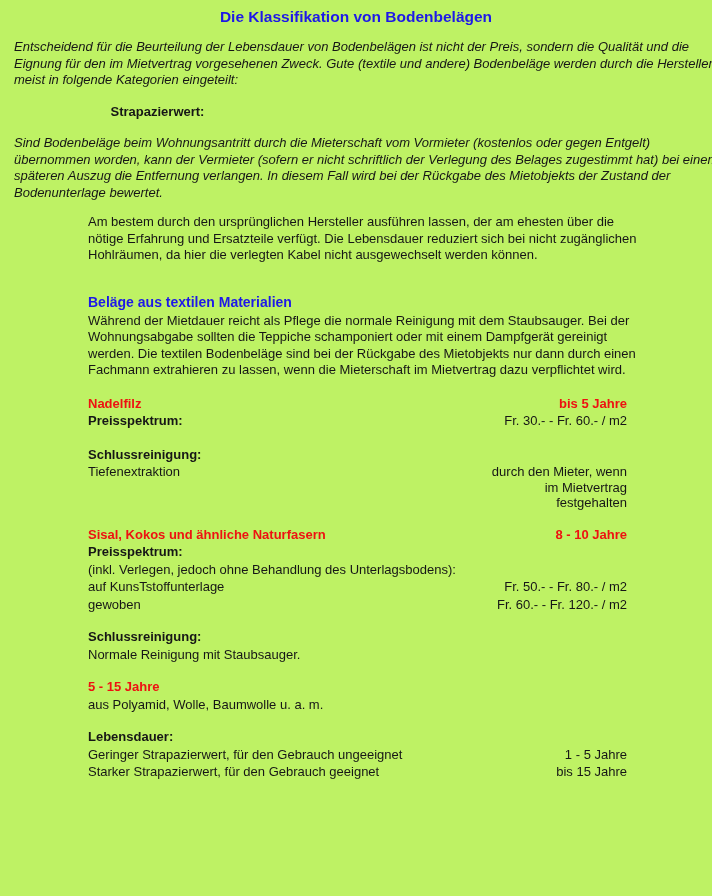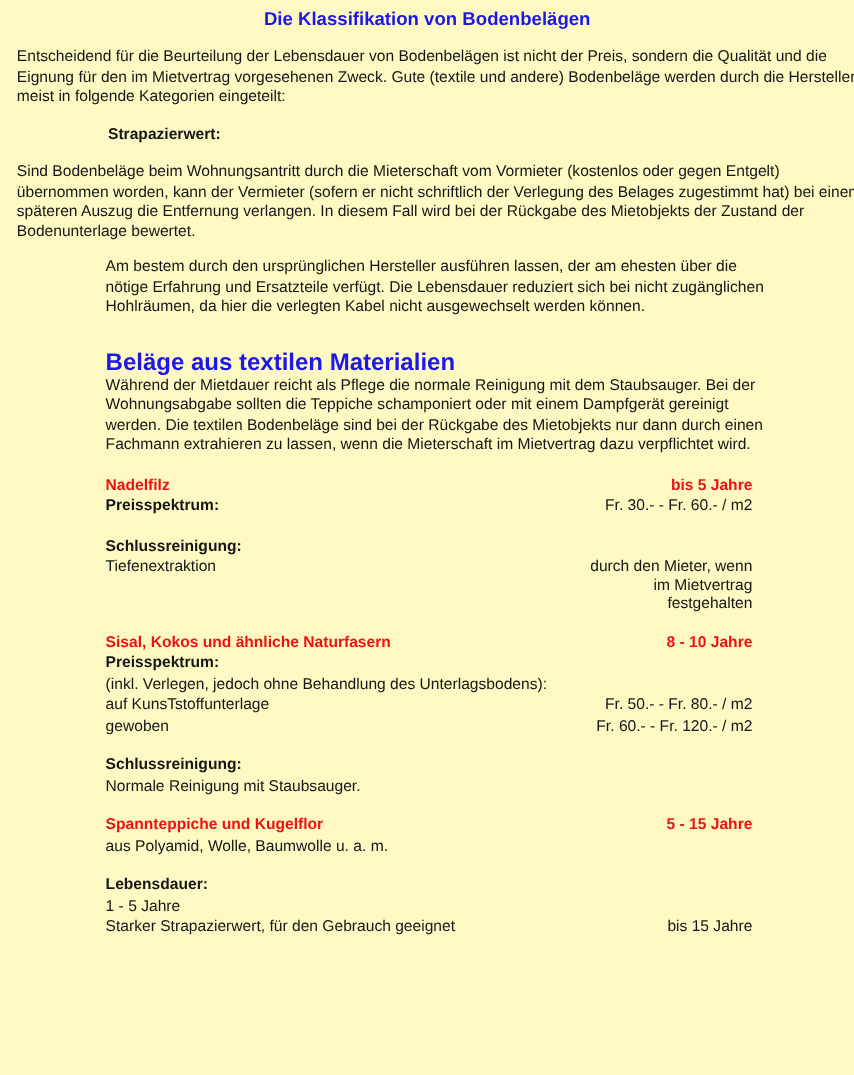--- a/index.html
+++ b/index.html
@@ -1,30 +1,30 @@
 <!DOCTYPE html>
 <html lang="de"><head>
 <meta charset="utf-8">
 <style>
   html,body{margin:0;padding:0;background:#ffffff;}
   body{font-family:"Liberation Sans","DejaVu Sans",sans-serif;color:#161616;font-size:13px;}
-  .page{position:relative;width:712px;height:896px;background:#fef9c3;overflow:hidden;}
+  .page{position:relative;width:712px;height:896px;background:#bef264;overflow:hidden;}
 
   .doc-title{padding-top:8px;text-align:center;font-size:15.5px;font-weight:bold;color:#1d18e8;line-height:18px;}
 
-  .para{margin:13px 12px 0 14px;width:692px;line-height:16.5px;white-space:pre;}
+  .para{margin:13px 12px 0 14px;width:692px;line-height:16.5px;white-space:pre;font-style:italic;}
   .para-p2{margin-top:15px;}
   .note{margin:13px 0 0 88px;width:600px;line-height:16.5px;white-space:pre;}
 
   .def-table{margin:14px 0 0 90px;line-height:17.5px;}
   .def-row{display:flex;}
-  .def-label{width:135px;font-weight:bold;flex:none;}
+  .def-label{width:135px;font-weight:bold;flex:none;text-align:center;}
   .def-value{white-space:pre;}
 
-  .sec-heading{margin:29px 0 0 88px;font-size:20px;font-weight:bold;color:#1d18e8;line-height:18px;}
+  .sec-heading{margin:29px 0 0 88px;font-size:14px;font-weight:bold;color:#1d18e8;line-height:18px;}
   .sec-para{margin:2px 0 0 88px;width:600px;line-height:16.5px;white-space:pre;}
 
   .content{margin-left:88px;width:539px;}
   .row{display:flex;justify-content:space-between;line-height:17.5px;}
   .row .left{white-space:pre;}
   .row .right{text-align:right;white-space:pre;}
   .row .right.multi{line-height:15.5px;padding-top:1px;}
   .line{line-height:17.5px;white-space:pre;}
   .bold{font-weight:bold;}
   .red{color:#ee1111;font-weight:bold;}
@@ -93,26 +93,26 @@
       <div class="right">Fr. 50.- - Fr. 80.- / m2</div>
     </div>
     <div class="row">
       <div class="left">gewoben</div>
       <div class="right">Fr. 60.- - Fr. 120.- / m2</div>
     </div>
     <div class="line bold mt15">Schlussreinigung:</div>
     <div class="line">Normale Reinigung mit Staubsauger.</div>
 
     <div class="row mt15">
-      <div class="left red">Spannteppiche und Kugelflor</div>
       <div class="right red">5 - 15 Jahre</div>
     </div>
     <div class="line">aus Polyamid, Wolle, Baumwolle u. a. m.</div>
     <div class="line bold mt15">Lebensdauer:</div>
     <div class="row">
+      <div class="left">Geringer Strapazierwert, für den Gebrauch ungeeignet</div>
       <div class="right">1 - 5 Jahre</div>
     </div>
     <div class="row">
       <div class="left">Starker Strapazierwert, für den Gebrauch geeignet</div>
       <div class="right">bis 15 Jahre</div>
     </div>
 
     <div class="line mt12">
       
     </div>

